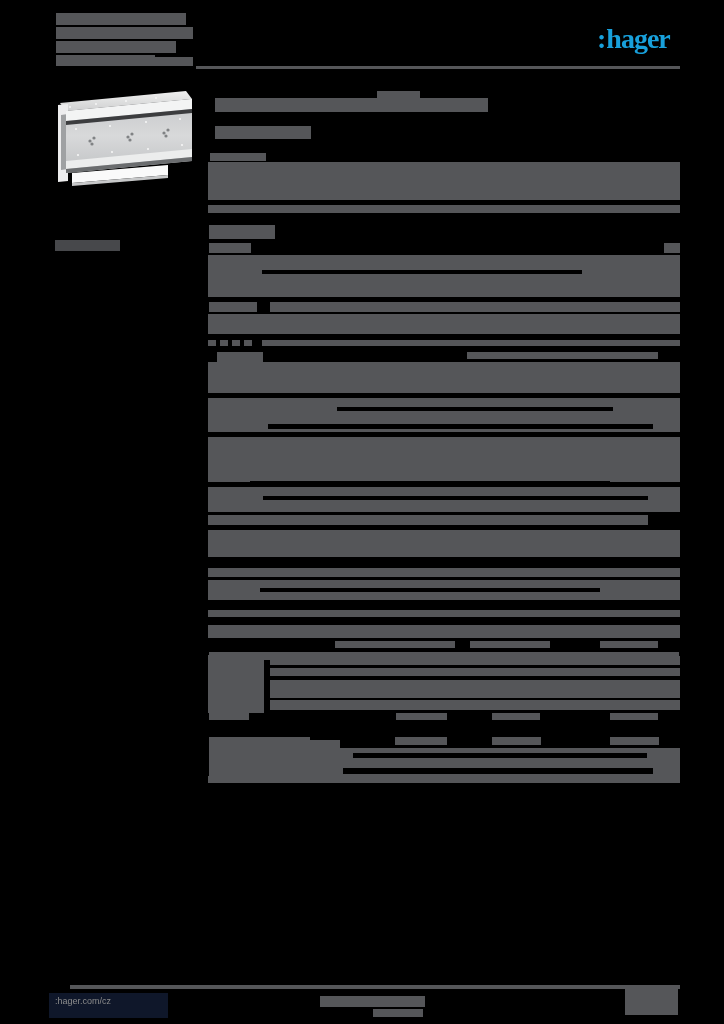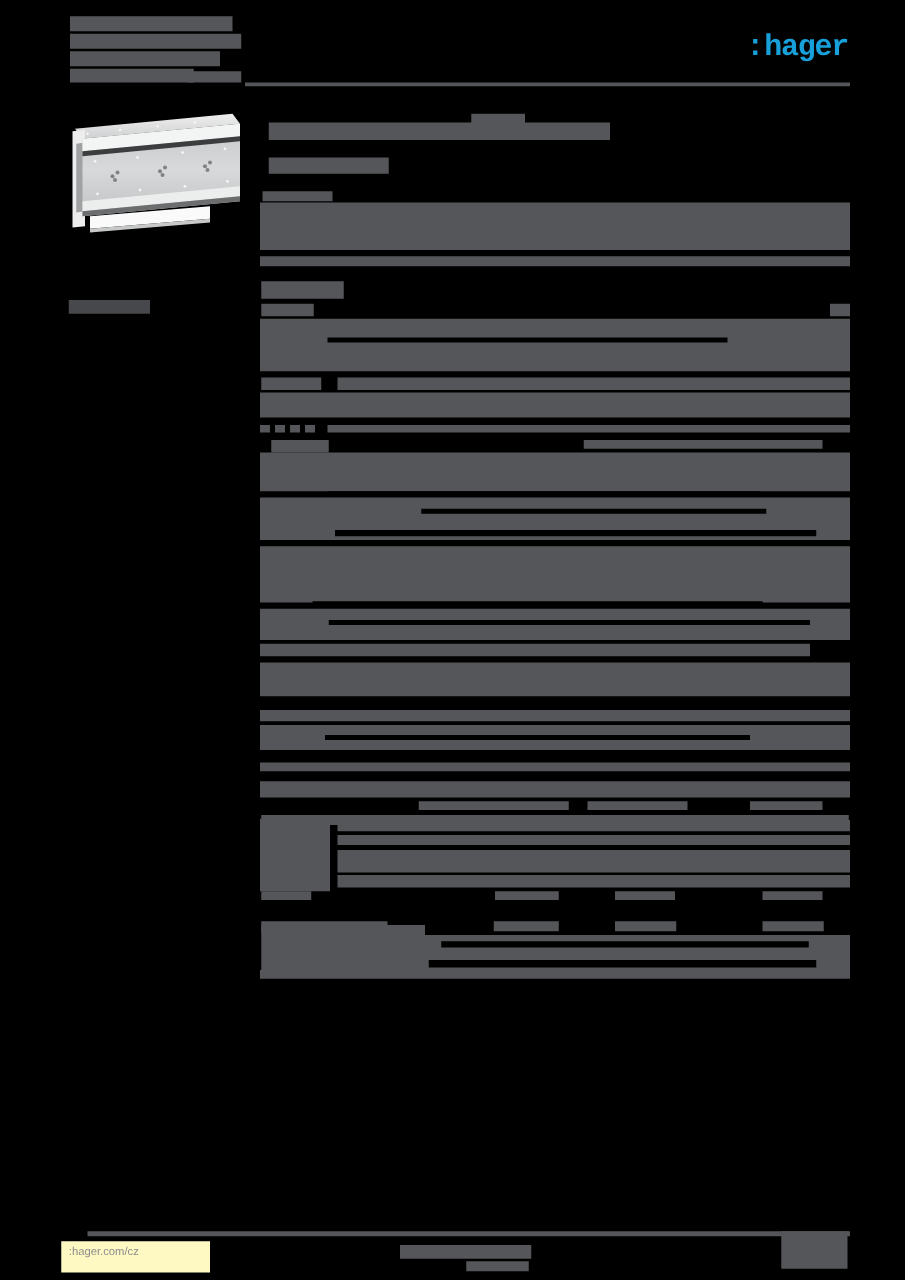--- a/index.html
+++ b/index.html
@@ -14,27 +14,27 @@
     position:relative;width:724px;height:1024px;overflow:hidden;
     background:var(--bg);
     font-family:"Liberation Sans", sans-serif;
   }
   .abs{position:absolute;}
   .bar{position:absolute;background:var(--bar);}
   .bar.d{background:var(--bar-dark);}
   .bar.k{background:var(--bg);}
   .logo{
     position:absolute;left:597px;top:27px;width:100px;height:26px;
-    color:var(--brand);font-weight:bold;font-size:24px;line-height:24px;
-    letter-spacing:-1px;font-family:Liberation Mono, monospace;
+    color:var(--brand);font-weight:bold;font-size:28px;line-height:24px;
+    letter-spacing:-1px;font-family:Liberation Serif, serif;
   }
   .logo .colon{margin-right:1px;}
   .footer-site-box{
     position:absolute;left:49px;top:993px;width:119px;height:25px;
-    background:#fef9c3;display:flex;align-items:flex-start;
+    background:#0f172a;display:flex;align-items:flex-start;
   }
   .footer-site-link{
     color:var(--muted);font-size:9px;line-height:11px;padding:3px 0 0 6px;
     text-decoration:none;font-family:"Liberation Sans", sans-serif;
   }
   .product-img{position:absolute;left:56px;top:89px;width:138px;height:100px;}
 </style>
 </head>
 <body>
 

